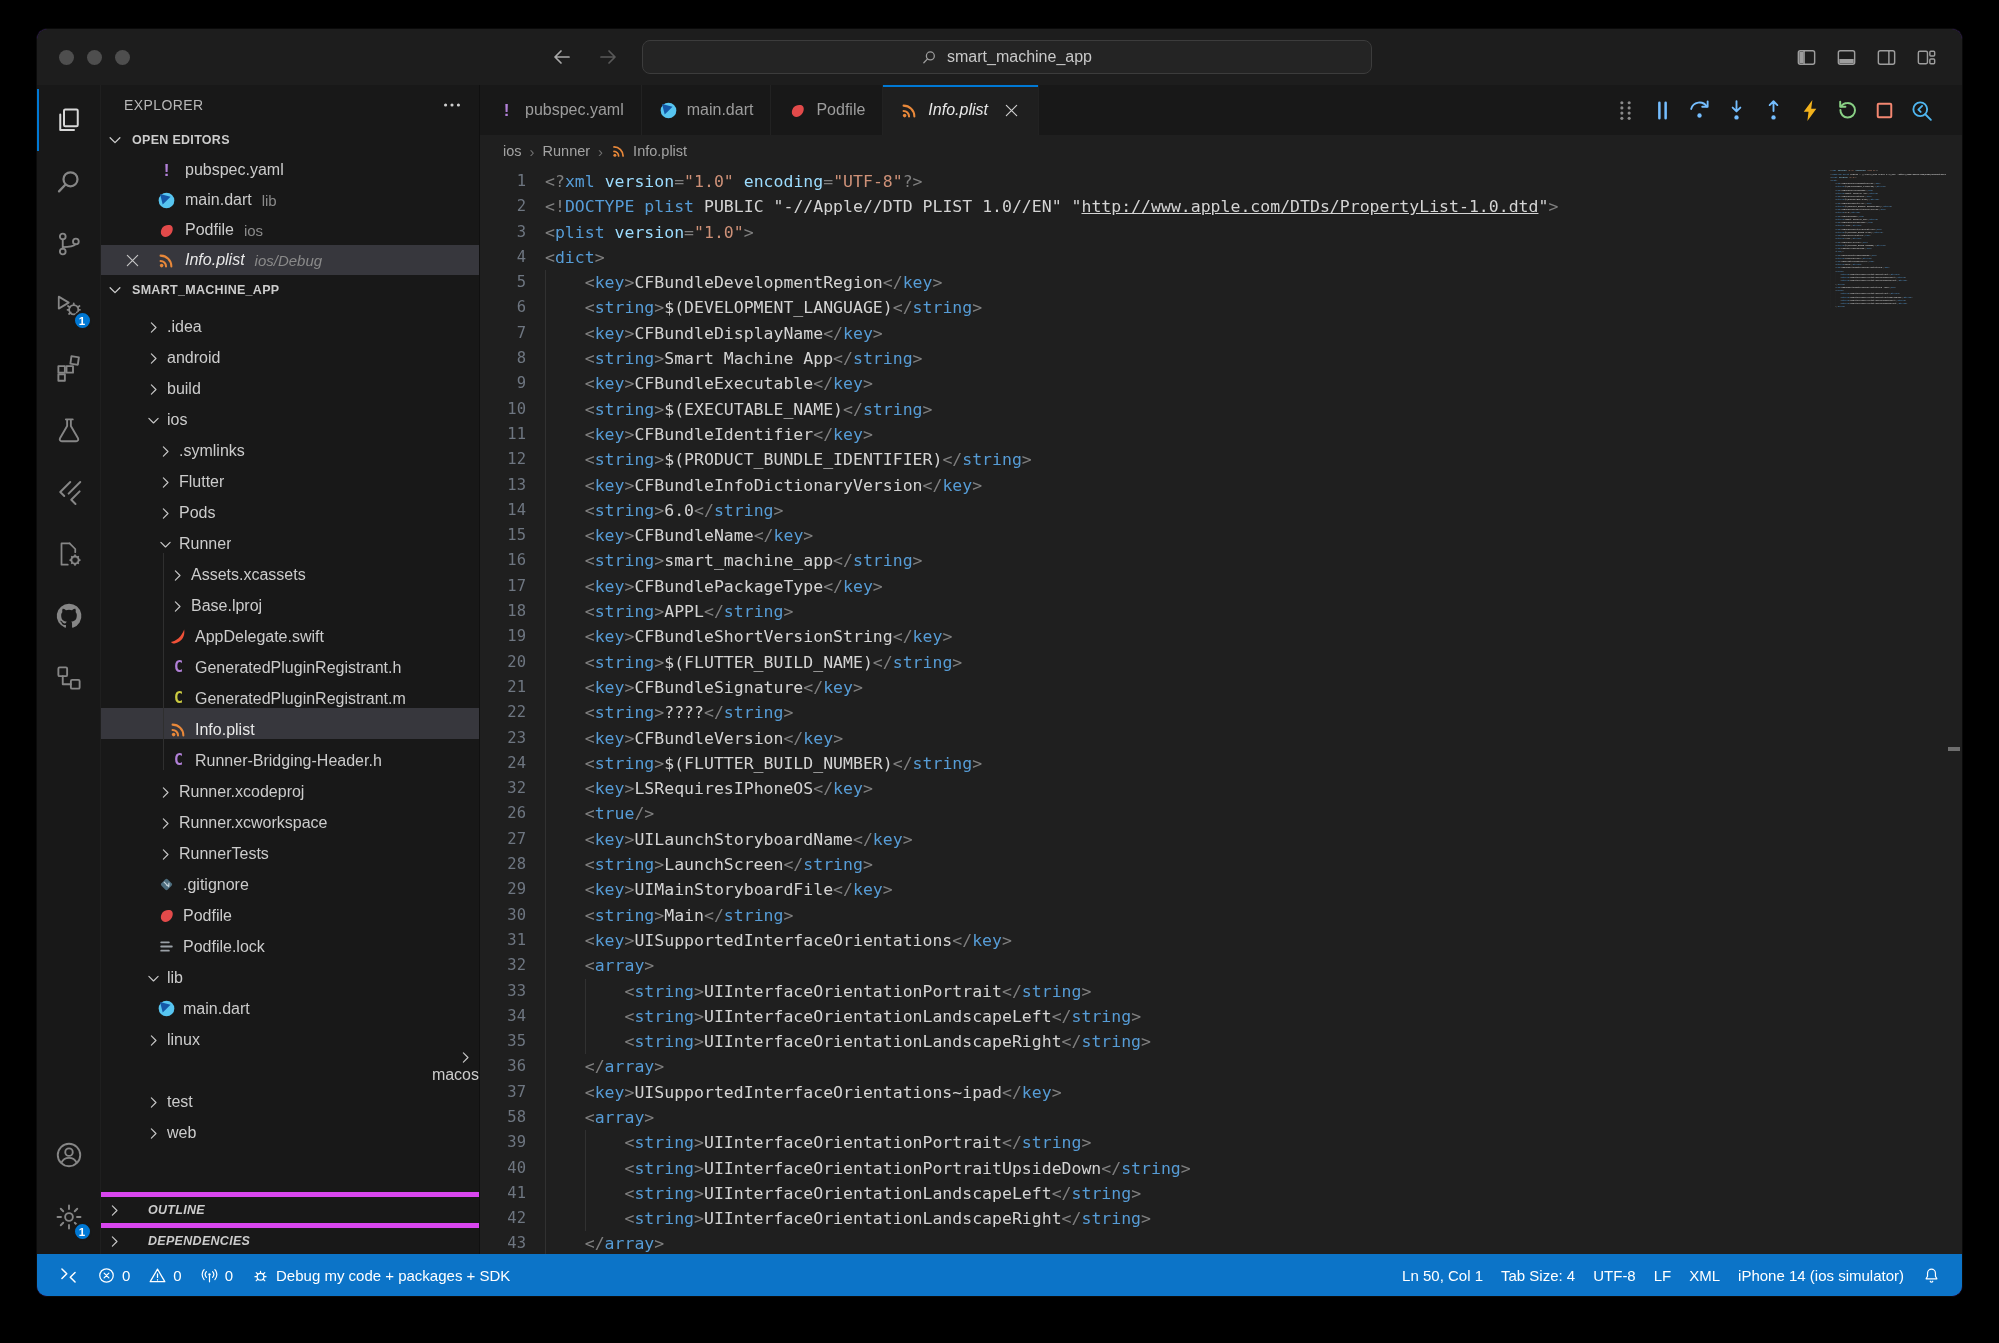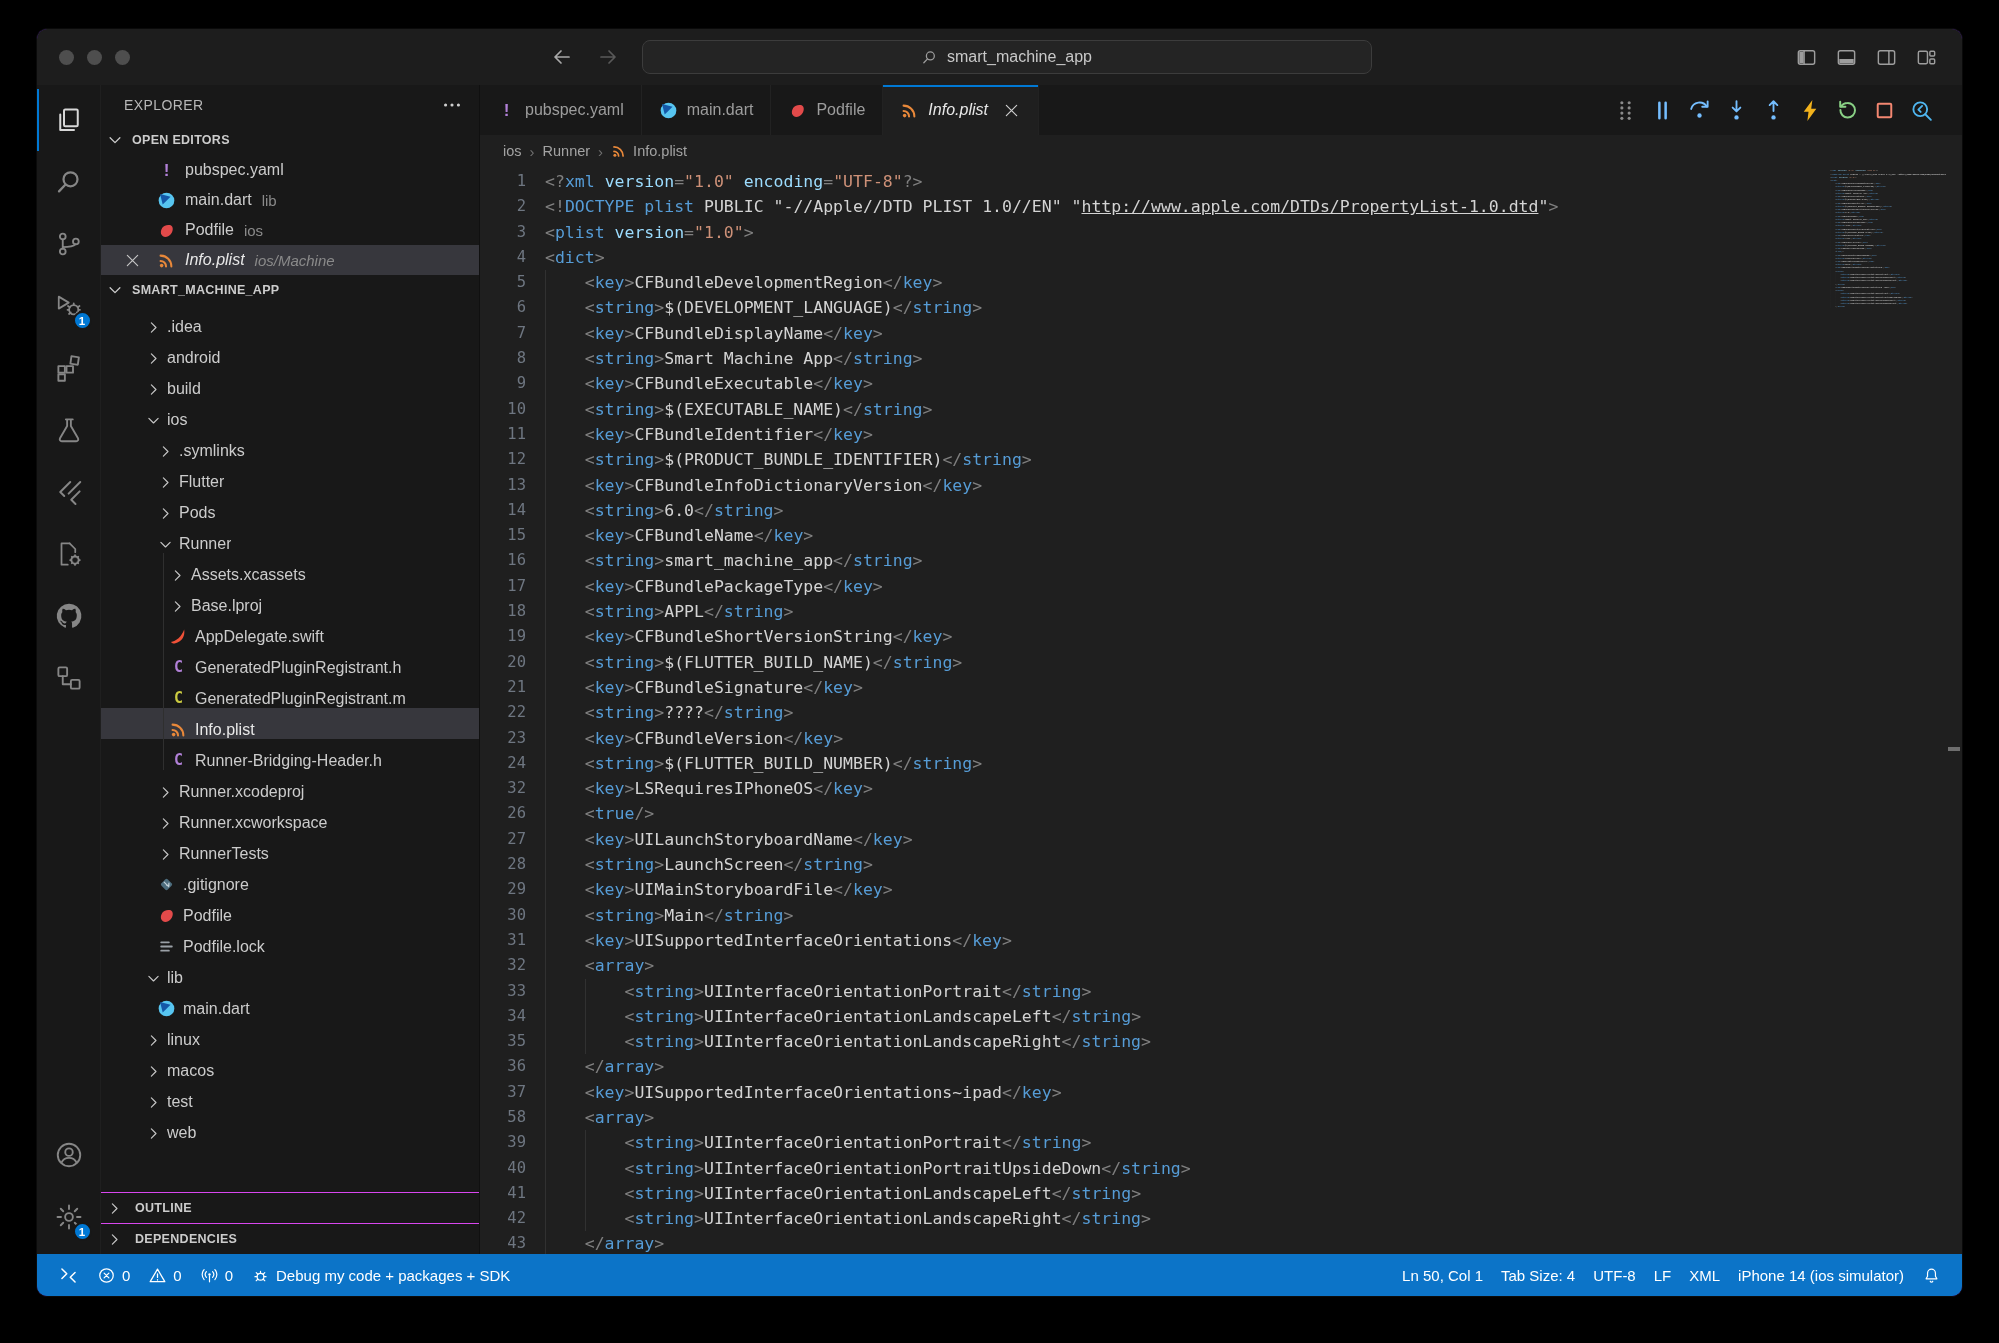--- a/index.html
+++ b/index.html
@@ -40,21 +40,21 @@
   .detail{color:#8a8a8a;margin-left:10px;font-size:15px;white-space:nowrap;}
   .it{font-style:italic;}
   .lbl{white-space:nowrap;overflow:hidden;text-overflow:ellipsis;}
   .tree-row{height:31px;display:flex;align-items:flex-end;font-size:16px;position:relative;flex:0 0 auto;cursor:pointer;}
   .tree-row.sel{background:#37373d;color:#e8e8e8;}
   .tree-row.g::before{content:"";position:absolute;left:62px;top:0;bottom:0;width:1px;background:#2f2f2f;}
   .chev{width:17px;height:17px;color:#c5c5c5;flex:0 0 auto;margin-right:5px;display:inline-flex;}
   .chev svg{width:100%;height:100%;}
   .chev.down svg{transform:rotate(90deg);}
   .sb-fill{flex:1;}
-  .bottom-sec{height:31px;border-top:1px solid #d946ef;display:flex;align-items:center;font-weight:700;font-size:12.5px;padding-left:5px;gap:7px;flex:0 0 auto;letter-spacing:.3px;cursor:pointer;}
+  .bottom-sec{height:31px;border-top:5px solid #d946ef;display:flex;align-items:center;font-weight:700;font-size:12.5px;padding-left:5px;gap:20px;flex:0 0 auto;letter-spacing:.3px;cursor:pointer;font-style:italic;}
   
   .editor{flex:1;display:flex;flex-direction:column;min-width:0;background:#1f1f1f;border-left:1px solid #101010;}
   .tabstrip{height:50px;background:#181818;display:flex;align-items:stretch;flex:0 0 auto;}
   .tabs{display:flex;}
   .tab{display:flex;align-items:center;gap:9px;padding:0 17px;font-size:16px;color:#9d9d9d;background:#181818;border-right:1px solid #222222;position:relative;cursor:pointer;white-space:nowrap;}
   .tab.active{background:#1f1f1f;color:#e7e7e7;box-shadow:inset 0 2px 0 #0078d4;}
   .tab-close{width:19px;height:19px;color:#cccccc;margin-left:5px;}
   .toolbar{margin-left:auto;display:flex;align-items:center;gap:11px;padding-right:28px;}
   .tb-btn{width:26px;height:26px;display:flex;align-items:center;justify-content:center;cursor:pointer;}
   .tb-btn .ic{width:25px;height:25px;}
@@ -311,21 +311,21 @@
               </span>
               <span class="fi">
                 <svg viewBox="0 0 16 16" style="width:100%;height:100%;display:block">
                   <g stroke="#e8883a" stroke-width="1.7" fill="none" stroke-linecap="round">
                     <path d="M3 8.4a4.6 4.6 0 014.6 4.6M3 3.9a9.1 9.1 0 019.1 9.1"></path>
                   </g>
                   <circle cx="3.9" cy="12.3" r="1.5" fill="#e8883a"></circle>
                 </svg>
               </span>
               <span class="lbl it">Info.plist</span>
-              <span class="detail it">ios/Machine</span>
+              <span class="detail it">ios/Debug</span>
             </div>
           </div>
         <div class="sec-h">
           <span class="chev down" id="proj-chev">
               <svg viewBox="0 0 24 24" fill="none" stroke="currentColor" stroke-width="1.7" stroke-linecap="round" stroke-linejoin="round" style="width:100%;height:100%;display:block">
                 <path d="M9 5.5l6.5 6.5L9 18.5"></path>
               </svg>
             </span>
           <span>SMART_MACHINE_APP</span>
         </div>
@@ -514,21 +514,21 @@
               <span class="lbl">main.dart</span>
             </div>
             <div class="tree-row" style="padding-left: 44px;">
               <span class="chev">
                 <svg viewBox="0 0 24 24" fill="none" stroke="currentColor" stroke-width="1.7" stroke-linecap="round" stroke-linejoin="round" style="width:100%;height:100%;display:block">
                   <path d="M9 5.5l6.5 6.5L9 18.5"></path>
                 </svg>
               </span>
               <span class="lbl">linux</span>
             </div>
-            <div class="tree-row" style="padding-left: 44px;">
+            <div class="tree-row" style="padding-left: 44px; flex-direction: column;">
               <span class="chev">
                 <svg viewBox="0 0 24 24" fill="none" stroke="currentColor" stroke-width="1.7" stroke-linecap="round" stroke-linejoin="round" style="width:100%;height:100%;display:block">
                   <path d="M9 5.5l6.5 6.5L9 18.5"></path>
                 </svg>
               </span>
               <span class="lbl">macos</span>
             </div>
             <div class="tree-row" style="padding-left: 44px;">
               <span class="chev">
                 <svg viewBox="0 0 24 24" fill="none" stroke="currentColor" stroke-width="1.7" stroke-linecap="round" stroke-linejoin="round" style="width:100%;height:100%;display:block">

